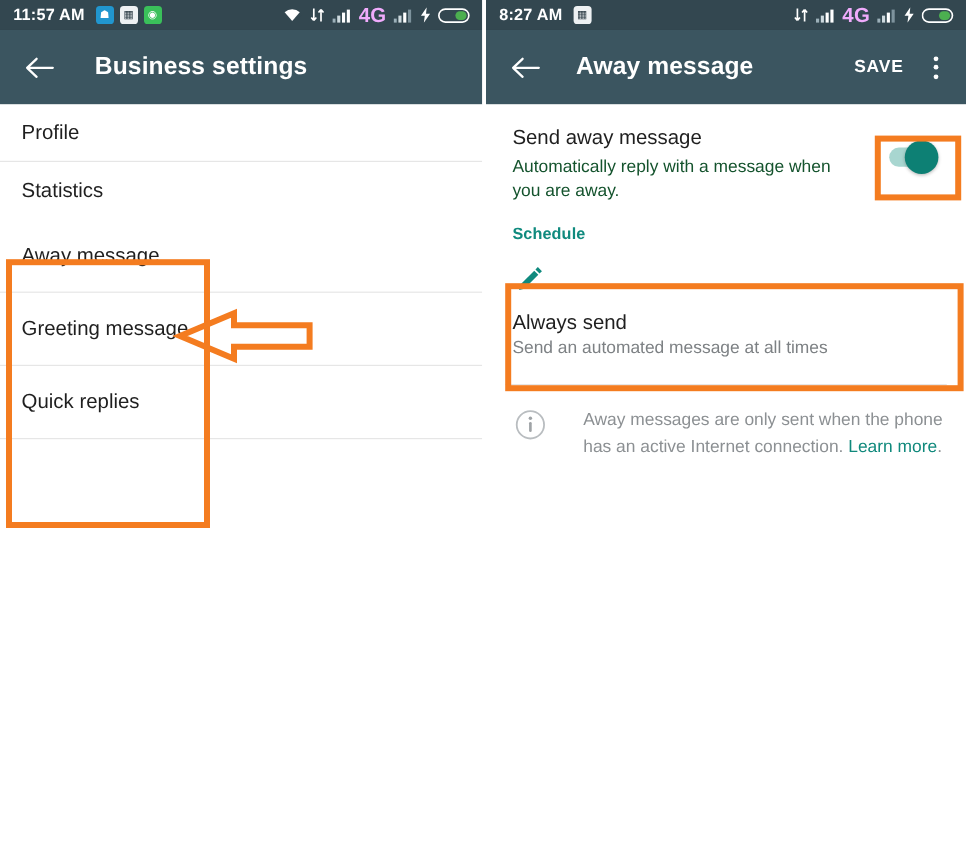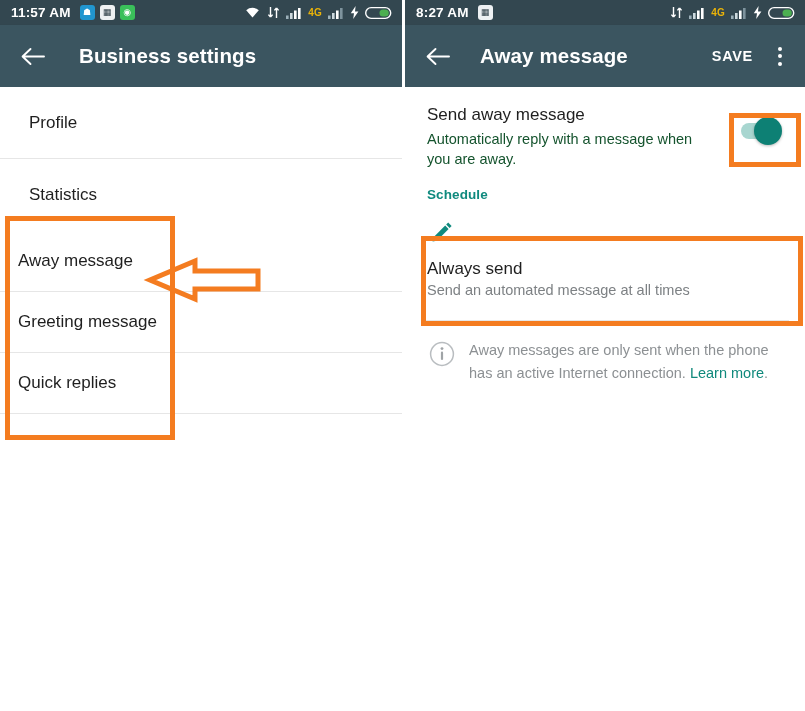--- a/index.html
+++ b/index.html
@@ -48,21 +48,21 @@
     display: flex; align-items: center; justify-content: center;
     font-size: 9px; line-height: 1;
   }
   .nicon.blue  { background: #2196cf; color:#fff; }
   .nicon.white { background: #eef1f3; color:#2b3b44; }
   .nicon.green { background: #3ac05a; color:#fff; }
   .sb-spacer { flex: 1; }
   .sb-right { display: flex; align-items: center; gap: 6px; }
   .sb-right svg { display: block; }
   .sb-4g {
-    font-size: 10px; font-weight: bold; color: #eab308;
+    font-size: 17px; font-weight: bold; color: #f0abfc;
     letter-spacing: .2px;
   }
 
   
   .appbar {
     height: 62px;
     background: #3b5560;
     display: flex;
     align-items: center;
     padding: 0 14px 0 18px;
@@ -97,24 +97,24 @@
     display: flex; flex-direction: column;
     align-items: center; justify-content: center;
     gap: 3.5px;
     flex: none;
   }
   .kebab i { width: 4px; height: 4px; border-radius: 50%; background: #ffffff; display:block; }
 
   
   .list { background: #ffffff; }
   .list-row {
-    height: 72px;
+    height: 48px;
     display: flex;
     align-items: center;
-    padding-left: 29px;
+    padding-left: 18px;
     font-size: 17px;
     color: #1f1f1f;
     border-bottom: 1px solid #e6e6e6;
   }
   .section-head {
     padding: 16px 0 9px 18px;
     font-size: 13.5px;
     font-weight: bold;
     color: #0f8a7e;
     letter-spacing: .1px;
@@ -204,21 +204,21 @@
 
   .sched-item { padding: 4px 0 0 22px; }
   .si-title { font-size: 17px; color:#1f1f1f; margin-bottom: 3px; }
   .si-sub { font-size: 14.5px; color:#7d8184; }
 
   .foot-sep { height:1px; background:#e6e6e6; margin: 22px 16px 0 16px; }
   .foot {
     display: flex;
     align-items: flex-start;
     padding: 18px 18px 0 24px;
-    gap: 14px;
+    gap: 31px;
   }
   .info-icon { flex: none; margin-top: 2px; }
   .foot-text {
     font-size: 14.5px;
     color: #8c9093;
     line-height: 1.62;
   }
   .link { color: #10897c; }
 </style>
 </head>

